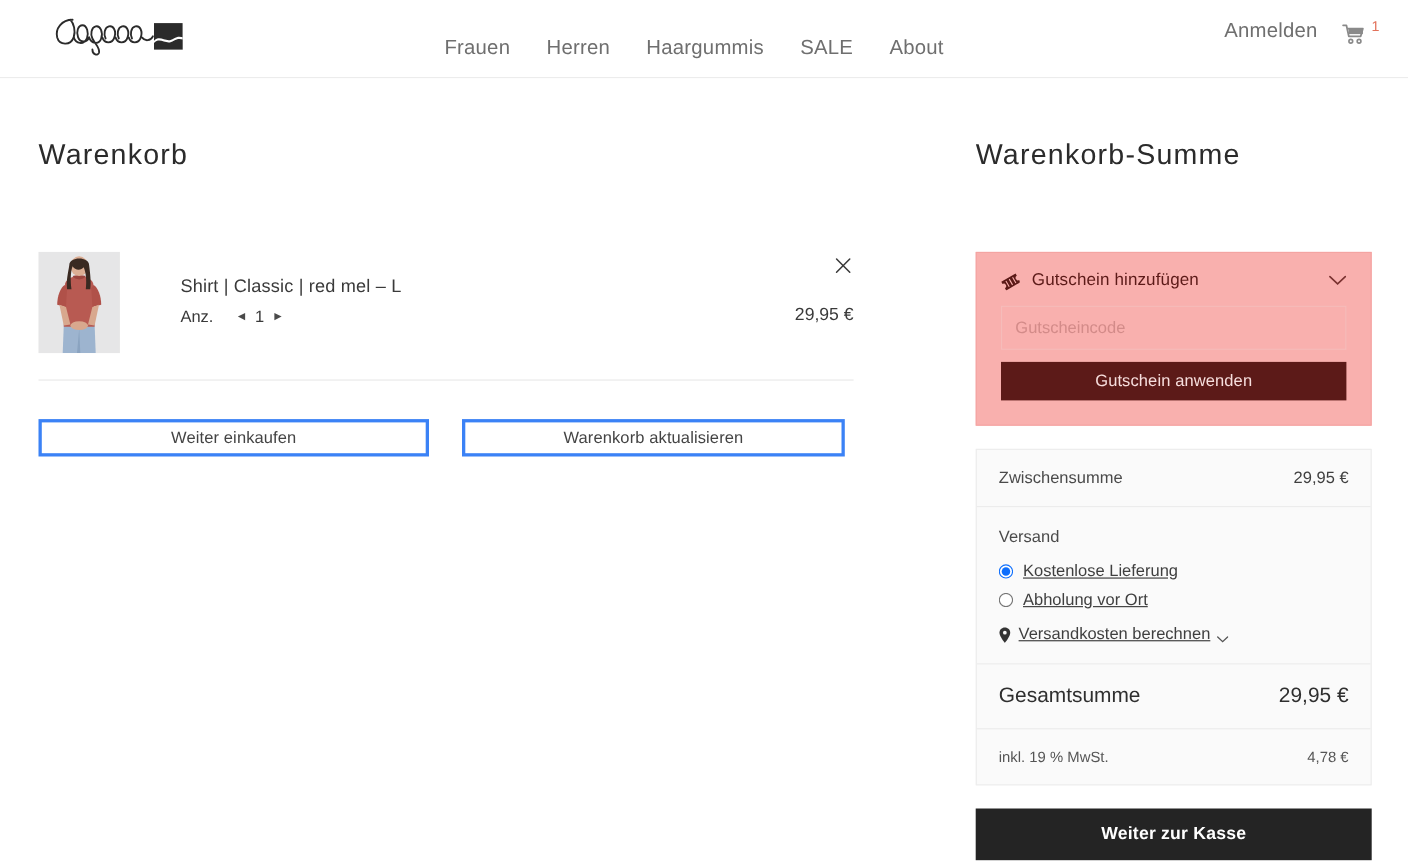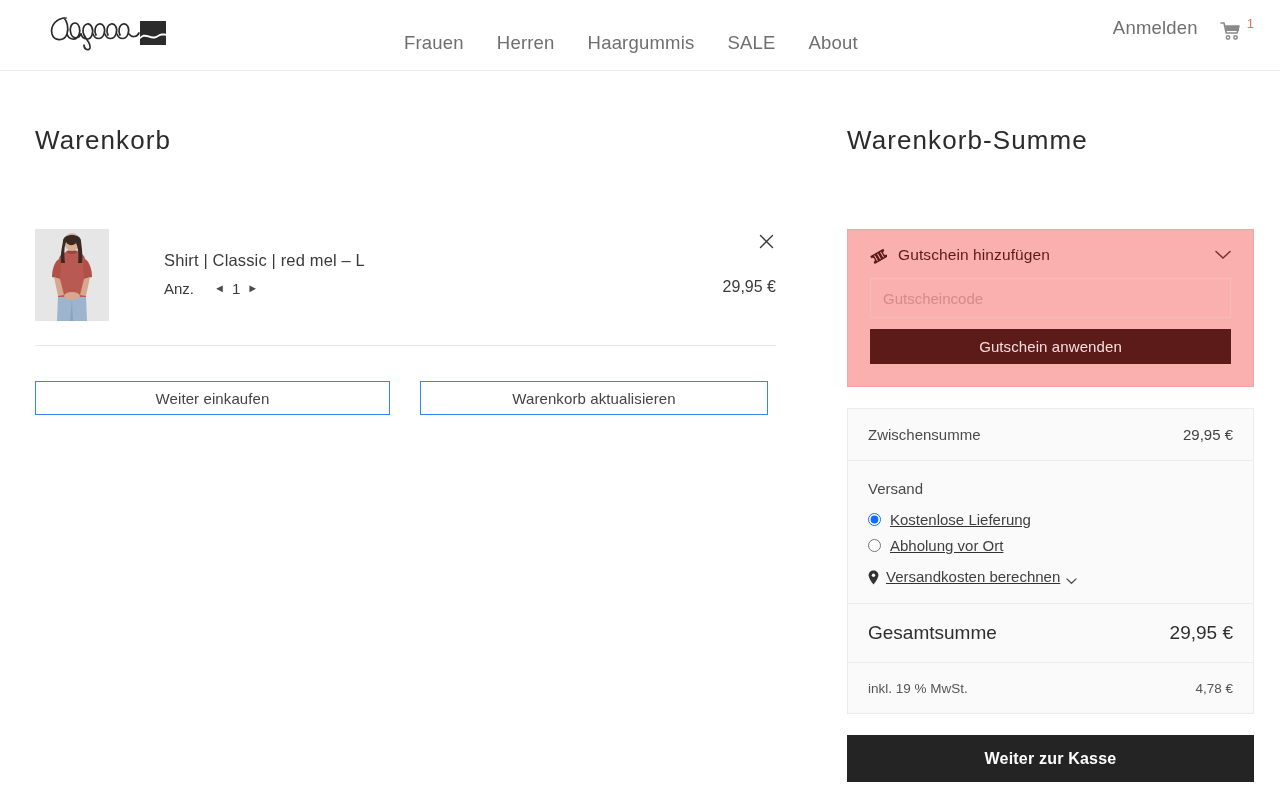--- a/index.html
+++ b/index.html
@@ -178,40 +178,40 @@
     color: #3a3a3a;
   }
 
   .cart-actions {
     display: flex;
     gap: 30px;
     margin-top: 35px;
   }
   .btn-outline {
     height: 34px;
-    border: 1px solid #3b82f6;
+    border: 3px solid #3b82f6;
     background: #ffffff;
     color: #444444;
     font-family: "Liberation Sans", sans-serif;
     font-size: 15px;
     letter-spacing: .1px;
     cursor: pointer;
     display: flex;
     align-items: center;
     justify-content: center;
   }
   .btn-continue { width: 355px; }
   .btn-update  { width: 348px; }
 
   
   .totals-col {
     position: absolute;
-    left: 847px;
+    left: 887px;
     top: 54px;
-    width: 407px;
+    width: 360px;
   }
 
   .coupon-panel {
     background: #f9b0ae;
     border: 1px solid #f4a4a2;
     padding: 16px 22px 22px 22px;
     margin-top: 2px;
   }
   .coupon-head {
     display: flex;

